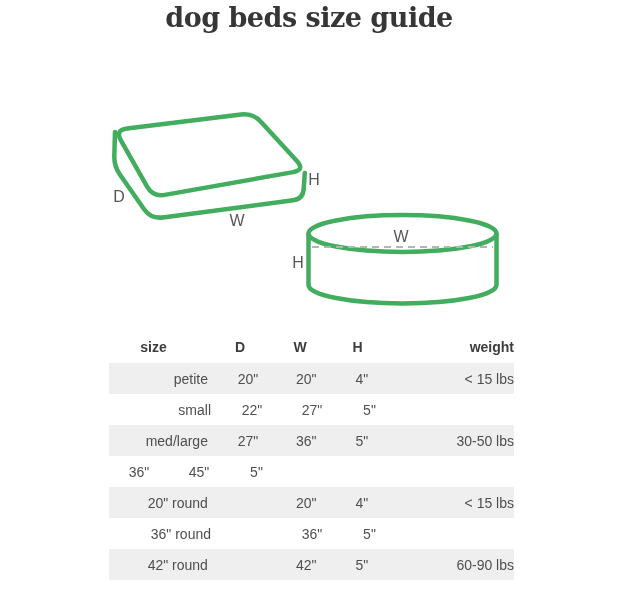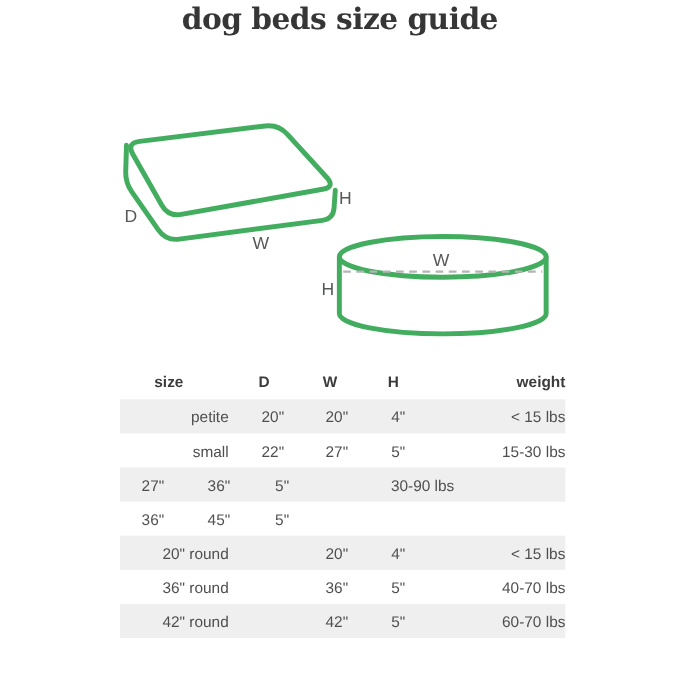--- a/index.html
+++ b/index.html
@@ -102,50 +102,49 @@
         <div class="c-d">20"</div>
         <div class="c-w">20"</div>
         <div class="c-h">4"</div>
         <div class="c-weight">&lt; 15 lbs</div>
       </div>
       <div class="trow">
         <div class="c-size">small</div>
         <div class="c-d">22"</div>
         <div class="c-w">27"</div>
         <div class="c-h">5"</div>
-        <div class="c-weight">15-30 lbs</div>
       </div>
       <div class="trow">
+        <div class="c-size">med/large</div>
         <div class="c-d">27"</div>
         <div class="c-w">36"</div>
         <div class="c-h">5"</div>
-        <div class="c-weight">30-90 lbs</div>
+        <div class="c-weight">30-50 lbs</div>
       </div>
       <div class="trow">
         <div class="c-d">36"</div>
         <div class="c-w">45"</div>
         <div class="c-h">5"</div>
       </div>
       <div class="trow">
         <div class="c-size">20" round</div>
         <div class="c-d"></div>
         <div class="c-w">20"</div>
         <div class="c-h">4"</div>
         <div class="c-weight">&lt; 15 lbs</div>
       </div>
       <div class="trow">
         <div class="c-size">36" round</div>
         <div class="c-d"></div>
         <div class="c-w">36"</div>
         <div class="c-h">5"</div>
-        <div class="c-weight">40-70 lbs</div>
       </div>
       <div class="trow">
         <div class="c-size">42" round</div>
         <div class="c-d"></div>
         <div class="c-w">42"</div>
         <div class="c-h">5"</div>
-        <div class="c-weight">60-70 lbs</div>
+        <div class="c-weight">60-90 lbs</div>
       </div>
     </div>
   </div>
 
 </div>
 
 </body></html>

